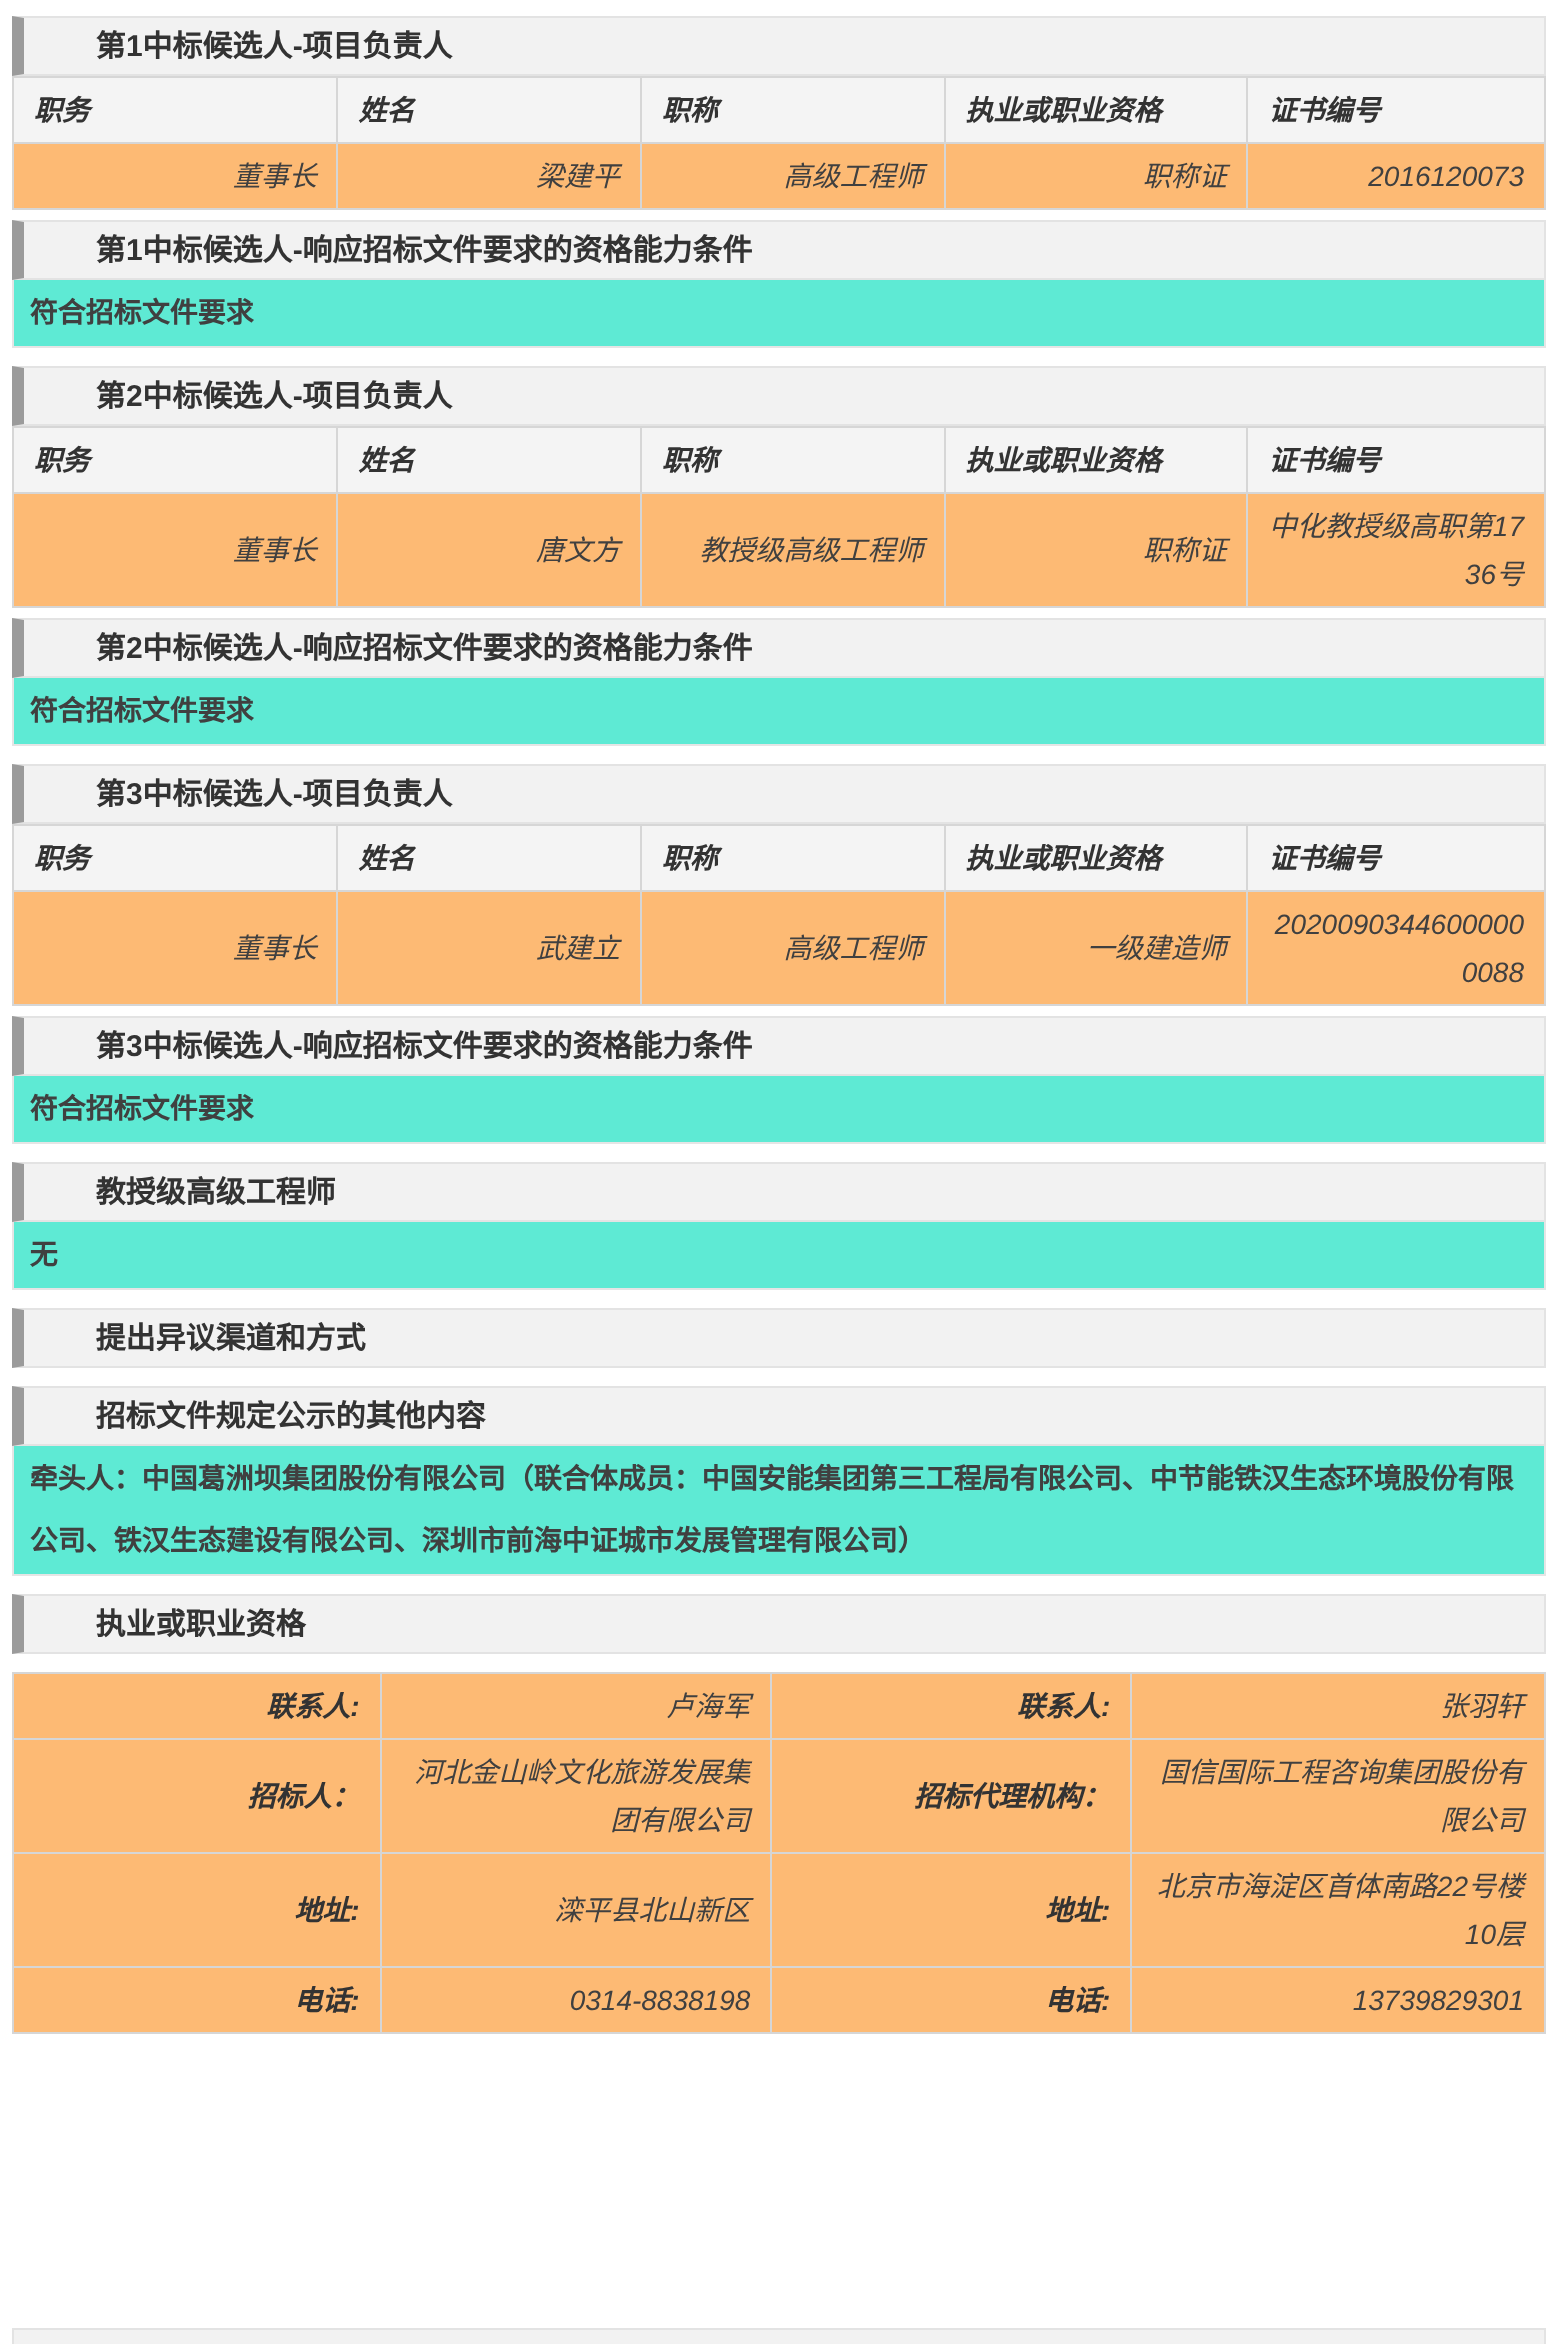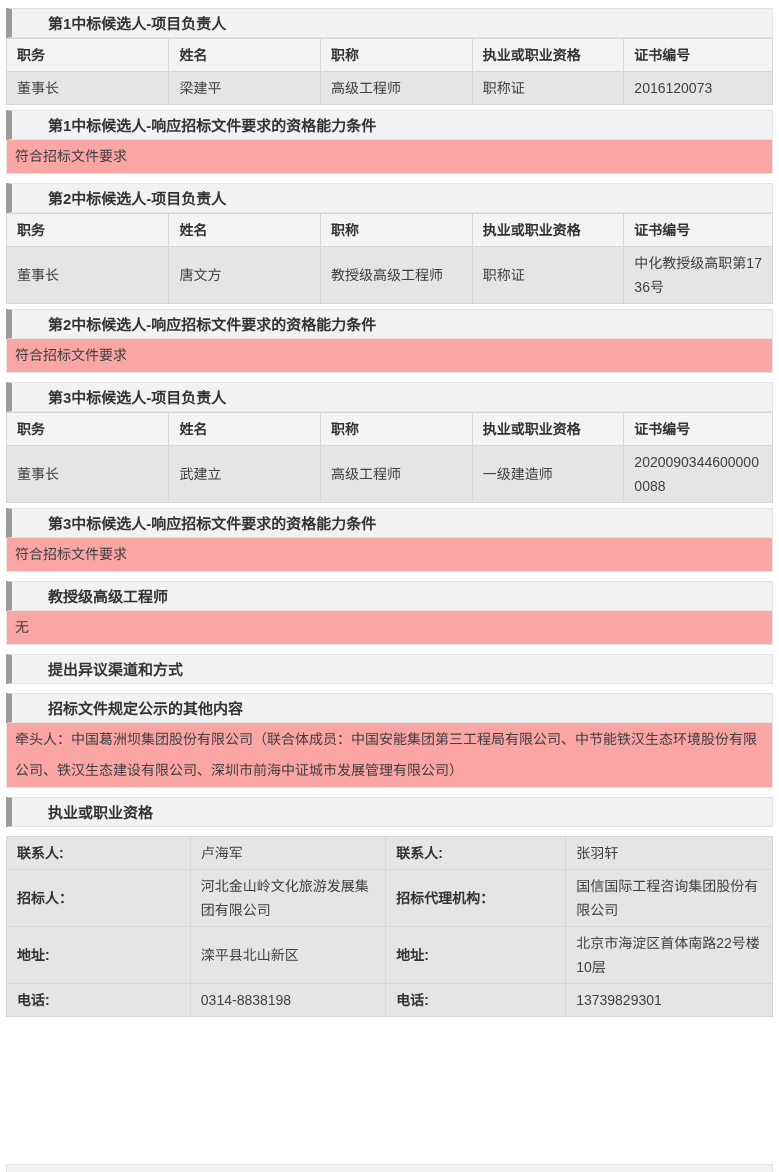--- a/index.html
+++ b/index.html
@@ -31,54 +31,56 @@
     padding-left: 36px;
     box-sizing: border-box;
   }
   .sec-group { margin-bottom: 9px; }
   .sec-group.tight { margin-bottom: 5px; border-radius: 21px; }
 
   
   .content-box {
     border: 1px solid #e5e5e5;
     border-top: none;
-    background: #fca5a5;
+    background: #5eead4;
     font-size: 14px;
     line-height: 31px;
     padding: 1px 8px;
     color: #404040;
     word-break: break-all;
+    font-weight: bold;
   }
 
   
   table {
     width: 100%;
     border-collapse: collapse;
     table-layout: fixed;
     font-size: 14px;
     color: #404040;
-    background: #e5e5e5;
+    background: #fdba74;
+    font-style: italic;
   }
   th, td {
     border: 1px solid #d6d6d6;
     padding: 4px 10px;
     line-height: 24px;
     text-align: left;
     font-weight: normal;
     word-break: break-all;
     vertical-align: middle;
     box-sizing: border-box;
   }
   th {
     background: #f4f4f4;
     font-weight: bold;
     color: #333333;
     height: 32px;
   }
-  td { height: 32px; }
+  td { height: 32px; text-align: right; }
 
   .cand-table col.c1 { width: 21.2%; }
   .cand-table col.c2 { width: 19.8%; }
   .cand-table col.c3 { width: 19.8%; }
   .cand-table col.c4 { width: 19.8%; }
   .cand-table col.c5 { width: 19.4%; }
 
   .contact-table col.l1 { width: 24.0%; }
   .contact-table col.v1 { width: 25.5%; }
   .contact-table col.l2 { width: 23.5%; }

